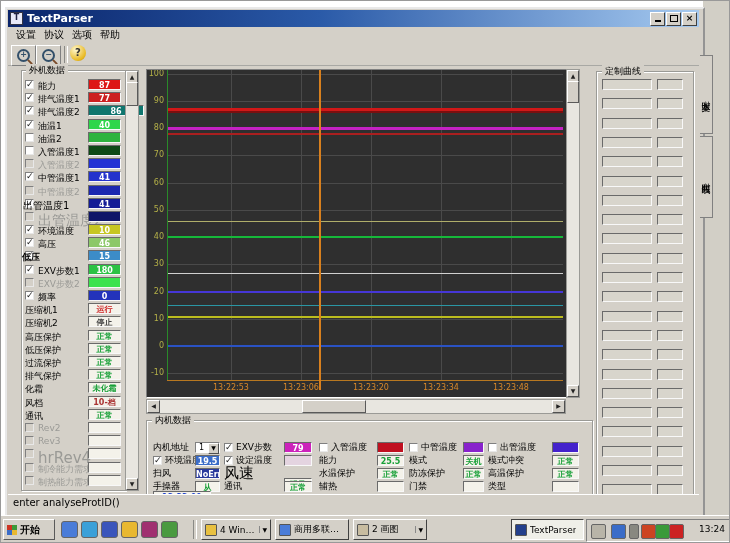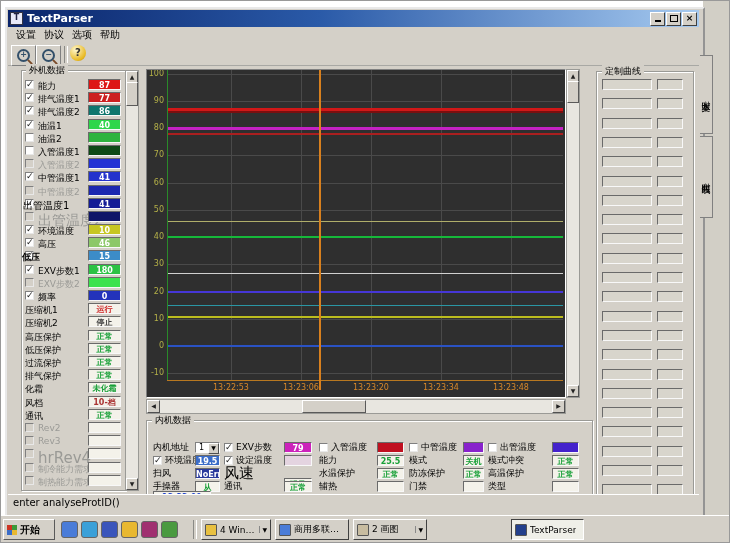--- a/index.html
+++ b/index.html
@@ -90,21 +90,21 @@
         <div class="vbox" style="left: 66px; top: 1px; width: 33px; background: rgb(221, 22, 22); color: rgb(255, 255, 255);">87</div>
       </div>
       <div style="position: absolute; left: 0px; top: 13px; width: 101px; height: 13px;">
         <div class="cbx" style="position: absolute; left: 3px; top: 2px;">✓</div>
         <div style="position: absolute; left: 16px; top: 2px; font-size: 9px; white-space: nowrap; color: rgb(0, 0, 0);">排气温度1</div>
         <div class="vbox" style="left: 66px; top: 1px; width: 33px; background: rgb(204, 32, 32); color: rgb(255, 255, 255);">77</div>
       </div>
       <div style="position: absolute; left: 0px; top: 26px; width: 101px; height: 13px;">
         <div class="cbx" style="position: absolute; left: 3px; top: 2px;">✓</div>
         <div style="position: absolute; left: 16px; top: 2px; font-size: 9px; white-space: nowrap; color: rgb(0, 0, 0);">排气温度2</div>
-        <div class="vbox" style="left: 66px; top: 1px; width: 33px; background: #0f766e; color: rgb(255, 255, 255);">86</div>
+        <div class="vbox" style="left: 66px; top: 1px; width: 56px; background: #0f766e; color: rgb(255, 255, 255);">86</div>
       </div>
       <div style="position: absolute; left: 0px; top: 40px; width: 101px; height: 13px;">
         <div class="cbx" style="position: absolute; left: 3px; top: 2px;">✓</div>
         <div style="position: absolute; left: 16px; top: 2px; font-size: 9px; white-space: nowrap; color: rgb(0, 0, 0);">油温1</div>
         <div class="vbox" style="left: 66px; top: 1px; width: 33px; background: rgb(46, 214, 74); color: rgb(255, 255, 255);">40</div>
       </div>
       <div style="position: absolute; left: 0px; top: 53px; width: 101px; height: 13px;">
         <div class="cbx" style="position: absolute; left: 3px; top: 2px;"></div>
         <div style="position: absolute; left: 16px; top: 2px; font-size: 9px; white-space: nowrap; color: rgb(0, 0, 0);">油温2</div>
         <div class="vbox" style="left: 66px; top: 1px; width: 33px; background: rgb(46, 180, 62); color: rgb(255, 255, 255);"></div>
@@ -231,21 +231,21 @@
         <div class="vbox" style="left: 66px; top: 1px; width: 33px; background: rgb(244, 242, 234); color: rgb(255, 255, 255);"></div>
       </div>
     </div>
 
   <div class="abs sbar" style="left:124px;top:69px;width:12px;height:419px;">
     <div class="sbtn" style="left:0;top:0;width:10px;height:10px;">▲</div>
     <div class="abs raised" style="left:0;top:11px;width:10px;height:22px;"></div>
     <div class="sbtn" style="left:0;bottom:0;width:10px;height:10px;">▼</div>
   </div>
 
-  <div class="abs sunken" id="plot" style="left:145px;top:68px;width:418px;height:327px;background:#2f2f2f;overflow:hidden;">
+  <div class="abs sunken" id="plot" style="left:145px;top:68px;width:418px;height:327px;background:#2f2f2f;overflow:hidden;padding-left:14px;">
       <div style="position: absolute; left: 20px; top: 3.8px; width: 396px; height: 1px; background: rgb(74, 74, 74);"></div>
       <div class="plotlabel" style="left: 0px; top: -1.2px; width: 17px; text-align: right;">100</div>
       <div style="position: absolute; left: 20px; top: 31px; width: 396px; height: 1px; background: rgb(74, 74, 74);"></div>
       <div class="plotlabel" style="left: 0px; top: 26px; width: 17px; text-align: right;">90</div>
       <div style="position: absolute; left: 20px; top: 58.2px; width: 396px; height: 1px; background: rgb(74, 74, 74);"></div>
       <div class="plotlabel" style="left: 0px; top: 53.2px; width: 17px; text-align: right;">80</div>
       <div style="position: absolute; left: 20px; top: 85.4px; width: 396px; height: 1px; background: rgb(74, 74, 74);"></div>
       <div class="plotlabel" style="left: 0px; top: 80.4px; width: 17px; text-align: right;">70</div>
       <div style="position: absolute; left: 20px; top: 112.7px; width: 396px; height: 1px; background: rgb(74, 74, 74);"></div>
       <div class="plotlabel" style="left: 0px; top: 107.7px; width: 17px; text-align: right;">60</div>
@@ -481,15 +481,26 @@
         <div class="tbtn" style="left: 352px; width: 74px;">
           <div style="flex: 0 0 auto; width: 10px; height: 10px; background: rgb(200, 188, 160); border: 1px solid rgb(85, 85, 85); border-radius: 1px;"></div>
           <div style="overflow: hidden; text-overflow: ellipsis;">2 画图</div>
           <div style="flex: 0 0 auto; margin-left: auto; font-size: 6px; border-left: 1px solid rgb(136, 136, 136); padding-left: 2px;">▼</div>
         </div>
         <div class="tbtn" style="left: 510px; width: 73px; background: rgb(239, 239, 232); border-color: rgb(64, 64, 64) rgb(255, 255, 255) rgb(255, 255, 255) rgb(64, 64, 64);">
           <div style="flex: 0 0 auto; width: 10px; height: 10px; background: rgb(36, 64, 140); border: 1px solid rgb(85, 85, 85); border-radius: 1px;"></div>
           <div style="overflow: hidden; text-overflow: ellipsis;">TextParser</div>
         </div>
       </div>
+    <div class="abs sunken" style="left:585px;top:3px;width:142px;height:21px;background:#d4d0c8;">
+      <div class="abs" id="tray-icons" style="left:4px;top:3px;width:100px;height:15px;">
+          <div style="position: absolute; left: 0px; top: 1px; width: 13px; height: 13px; background: rgb(184, 180, 168); border-radius: 2px; border: 1px solid rgb(102, 102, 102);"></div>
+          <div style="position: absolute; left: 20px; top: 1px; width: 13px; height: 13px; background: rgb(58, 108, 200); border-radius: 2px; border: 1px solid rgb(102, 102, 102);"></div>
+          <div style="position: absolute; left: 38px; top: 1px; width: 8px; height: 13px; background: rgb(136, 136, 128); border-radius: 2px; border: 1px solid rgb(102, 102, 102);"></div>
+          <div style="position: absolute; left: 50px; top: 1px; width: 13px; height: 13px; background: rgb(204, 68, 34); border-radius: 2px; border: 1px solid rgb(102, 102, 102);"></div>
+          <div style="position: absolute; left: 64px; top: 1px; width: 13px; height: 13px; background: rgb(58, 154, 58); border-radius: 2px; border: 1px solid rgb(102, 102, 102);"></div>
+          <div style="position: absolute; left: 78px; top: 1px; width: 13px; height: 13px; background: rgb(204, 34, 34); border-radius: 2px; border: 1px solid rgb(102, 102, 102);"></div>
+        </div>
+      <span class="abs" style="right:4px;top:4px;font-size:9px;">13:24</span>
+    </div>
   </div>
 
 </div>
 
 </body></html>

